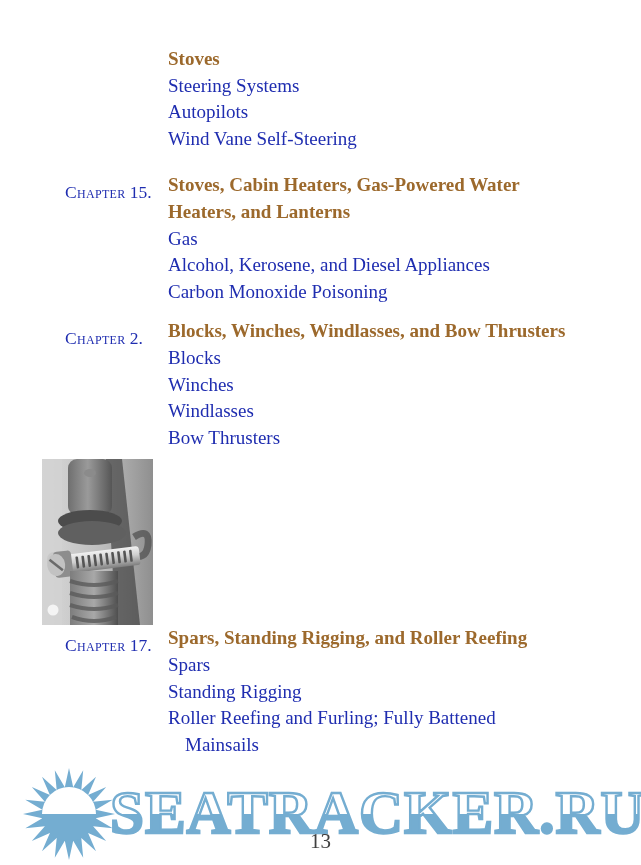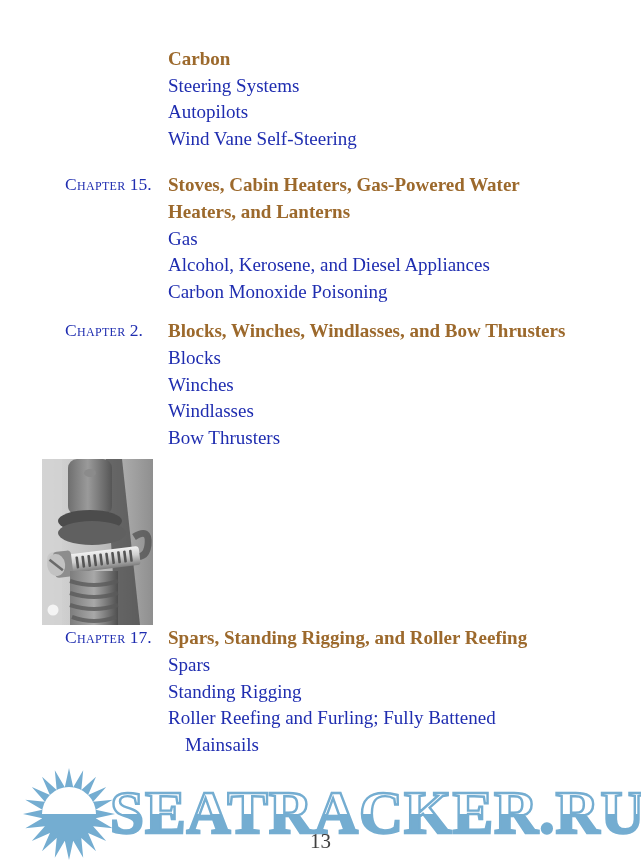--- a/index.html
+++ b/index.html
@@ -28,21 +28,21 @@
     text-decoration:none;cursor:pointer;
   }
   .sub-list{list-style:none;max-width:402px;}
   .sub-list li{padding-left:17px;text-indent:-17px;}
 
   .chapter{position:relative;padding-left:168px;}
   .ch-15{margin-top:20px;}
   .ch-16{margin-top:13px;}
   .ch-17{}
   .chapter-label{
-    position:absolute;left:65px;top:0;
+    position:absolute;left:65px;top:8px;
     color:var(--blue);font-size:17.5px;line-height:24px;white-space:nowrap;
   }
   .chapter-label .word{font-variant:small-caps;letter-spacing:.3px;}
   .chapter-title{
     color:var(--brown);font-weight:bold;font-size:19px;line-height:26.6px;
     max-width:408px;
   }
 
   
   .photo{
@@ -76,21 +76,21 @@
   }
 </style>
 </head>
 <body>
 
 <div class="page">
 
   <div class="toc">
 
     <div class="intro-section">
-      <div class="section-heading">Carbon</div>
+      <div class="section-heading">Stoves</div>
       <ul class="sub-list">
         <li>
             <span class="link">Steering Systems</span>
           </li>
         <li>
             <span class="link">Autopilots</span>
           </li>
         <li>
             <span class="link">Wind Vane Self-Steering</span>
           </li>

